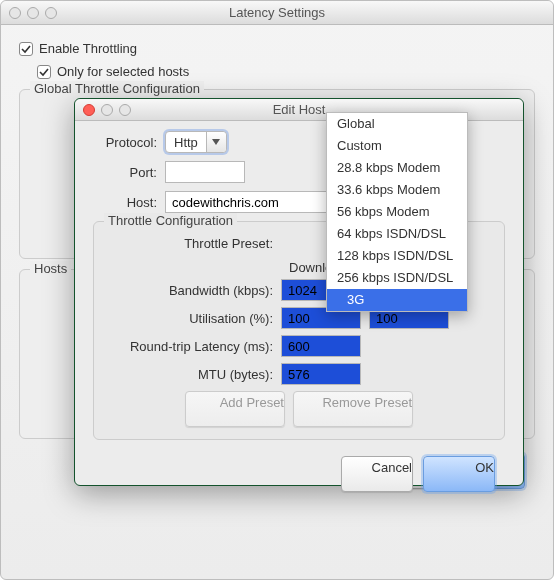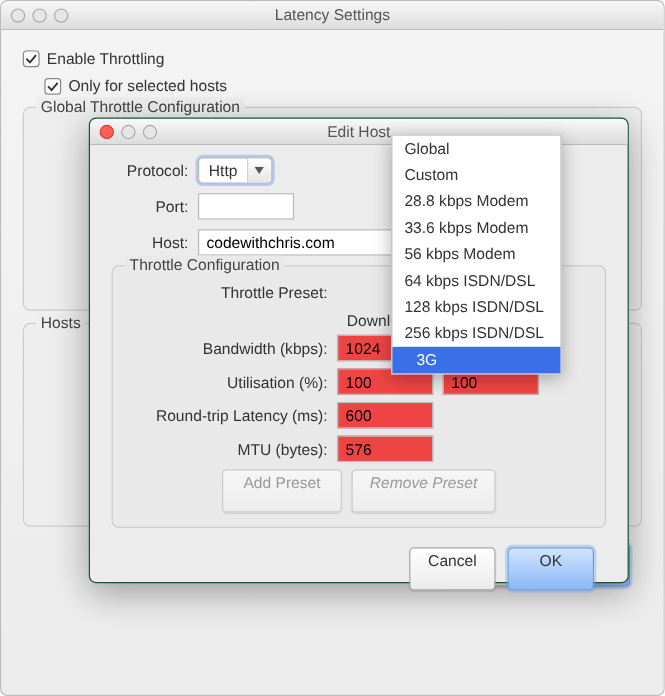--- a/index.html
+++ b/index.html
@@ -87,21 +87,21 @@
     margin-top: 14px;
     padding-right: 10px;
   }
   .btn {
     min-width: 72px;
     height: 36px;
     border: 1px solid #aaa;
     border-radius: 4px;
     background: linear-gradient(#fff,#eaeaea);
     font-size: 13px;
-    text-align: center;
+    text-align: right;
     line-height: 22px;
     box-shadow: 0 1px 1px rgba(0,0,0,0.1);
   }
   .btn.default {
     background: linear-gradient(#d0e4ff,#8bb8f7);
     border-color: #6a9de0;
     box-shadow: 0 0 0 2px rgba(100,160,240,0.35);
   }
   .btn.ghost {
     color: #999;
@@ -170,21 +170,21 @@
     margin-top:4px;
     position: relative;
     background:#e9e9e9;
   }
   .tconf .grouplabel { background:#e9e9e9; }
   .trow { display:flex; align-items:center; margin-bottom:6px; }
   .trow label { width: 175px; text-align:right; padding-right:8px;}
   .colhead { display:flex; margin-bottom:4px;}
   .colhead .sp { width: 183px;}
   .colhead .ch { width: 88px; font-size:13px;}
-  .num { width: 80px; height:22px; border:1px solid #b8b8b8; background:#ef4444; padding:2px 6px; margin-right:8px; font-size:13px;}
+  .num { width: 80px; height:22px; border:1px solid #b8b8b8; background:#1d4ed8; padding:2px 6px; margin-right:8px; font-size:13px;}
   .btns2 { display:flex; gap:8px; justify-content:center; margin-top:6px;}
   
   .popup {
     position:absolute;
     top: 112px;
     left: 326px;
     width: 142px;
     background:#fff;
     border:1px solid #bbb;
     box-shadow: 0 4px 14px rgba(0,0,0,0.3);
@@ -305,21 +305,21 @@
       <div class="trow">
         <label>Round-trip Latency (ms):</label>
         <input class="num" value="600" style="">
       </div>
       <div class="trow">
         <label>MTU (bytes):</label>
         <input class="num" value="576" style="">
       </div>
       <div class="btns2">
         <div class="btn ghost" style="min-width:100px;">Add Preset</div>
-        <div class="btn ghost" style="min-width:120px;font-style:italic;">Remove Preset</div>
+        <div class="btn ghost" style="min-width:120px;">Remove Preset</div>
       </div>
     </div>
 
     <div class="btnrow" style="margin-top:16px;">
       <div class="btn">Cancel</div>
       <div class="btn default">OK</div>
     </div>
   </div>
 </div>
 

